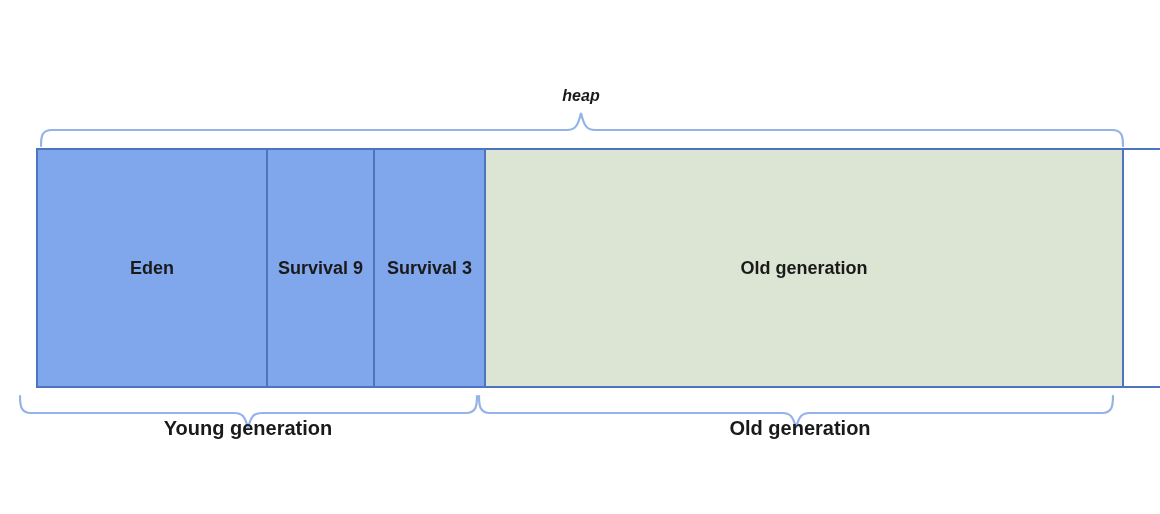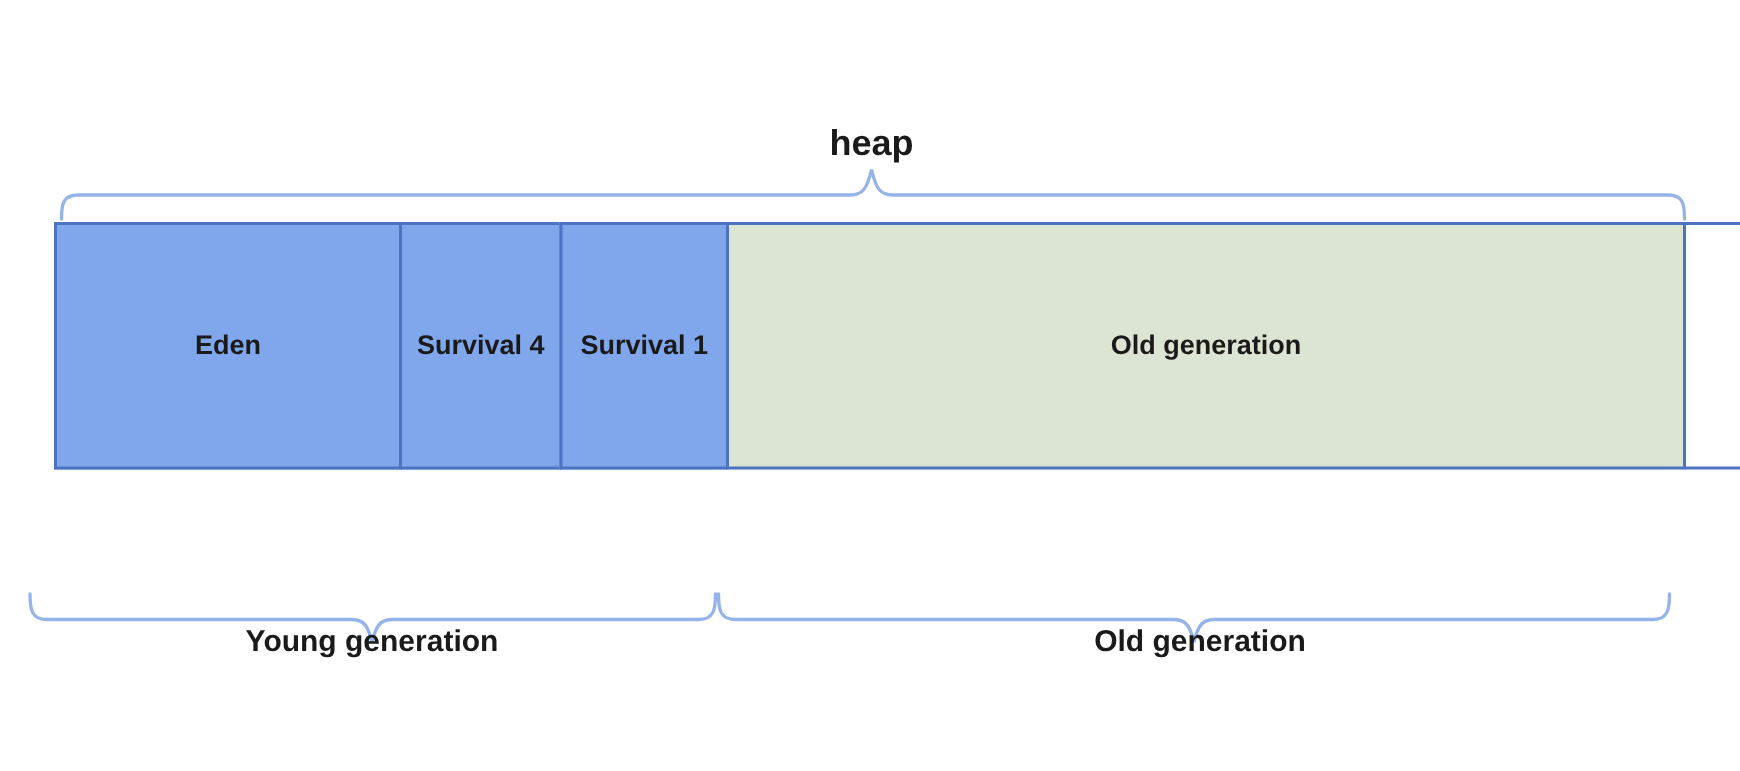--- a/index.html
+++ b/index.html
@@ -20,31 +20,31 @@
     color:var(--text);
   }
   .label{
     position:absolute;
     font-weight:bold;
     text-align:center;
     color:var(--text);
   }
   #heap-label{
     left:481px;top:84px;width:200px;
-    font-size:24px;line-height:24px;
+    font-size:16px;line-height:24px;font-style:italic;
   }
   .group-label{
     top:415px;width:300px;
     font-size:20px;line-height:26px;
   }
   #young-gen-label{left:98px;}
   #old-gen-label{left:650px;}
   .membox{
     position:absolute;
-    top:148px;height:165px;
+    top:148px;height:240px;
     box-sizing:border-box;
     border:2px solid var(--box-border);
     display:flex;align-items:center;justify-content:center;
     font-weight:bold;font-size:18px;
     color:var(--text);
   }
   .membox.young{background:var(--young-fill);}
   .membox.old{background:var(--old-fill);}
   .membox.partial{background:var(--partial-fill);}
   #box-eden{left:36px;width:232px;}
@@ -66,25 +66,25 @@
     <path d="M 41,146 C 41,136 42,130 52,130 L 567,130 C 575,130 578,126 581,113 C 584,126 587,130 595,130 L 1112,130 C 1122,130 1123,136 1123,146"></path>
     <path d="M 20,396 C 20,406 21,413 31,413 L 234,413 C 242,413 245,416 248,428 C 251,416 254,413 262,413 L 466,413 C 476,413 477,406 477,396"></path>
     <path d="M 479,396 C 479,406 480,413 490,413 L 782,413 C 790,413 793,416 796,428 C 799,416 802,413 810,413 L 1102,413 C 1112,413 1113,406 1113,396"></path>
   </svg>
 
   <div class="membox young" id="box-eden">
     <span>Eden</span>
   </div>
 
   <div class="membox young" id="box-survival0">
-    <span>Survival 4</span>
+    <span>Survival 9</span>
   </div>
 
   <div class="membox young" id="box-survival1">
-    <span>Survival 1</span>
+    <span>Survival 3</span>
   </div>
 
   <div class="membox old" id="box-oldgen">
     <span>Old generation</span>
   </div>
 
   <div class="membox partial" id="box-partial">
     <span></span>
   </div>
 

